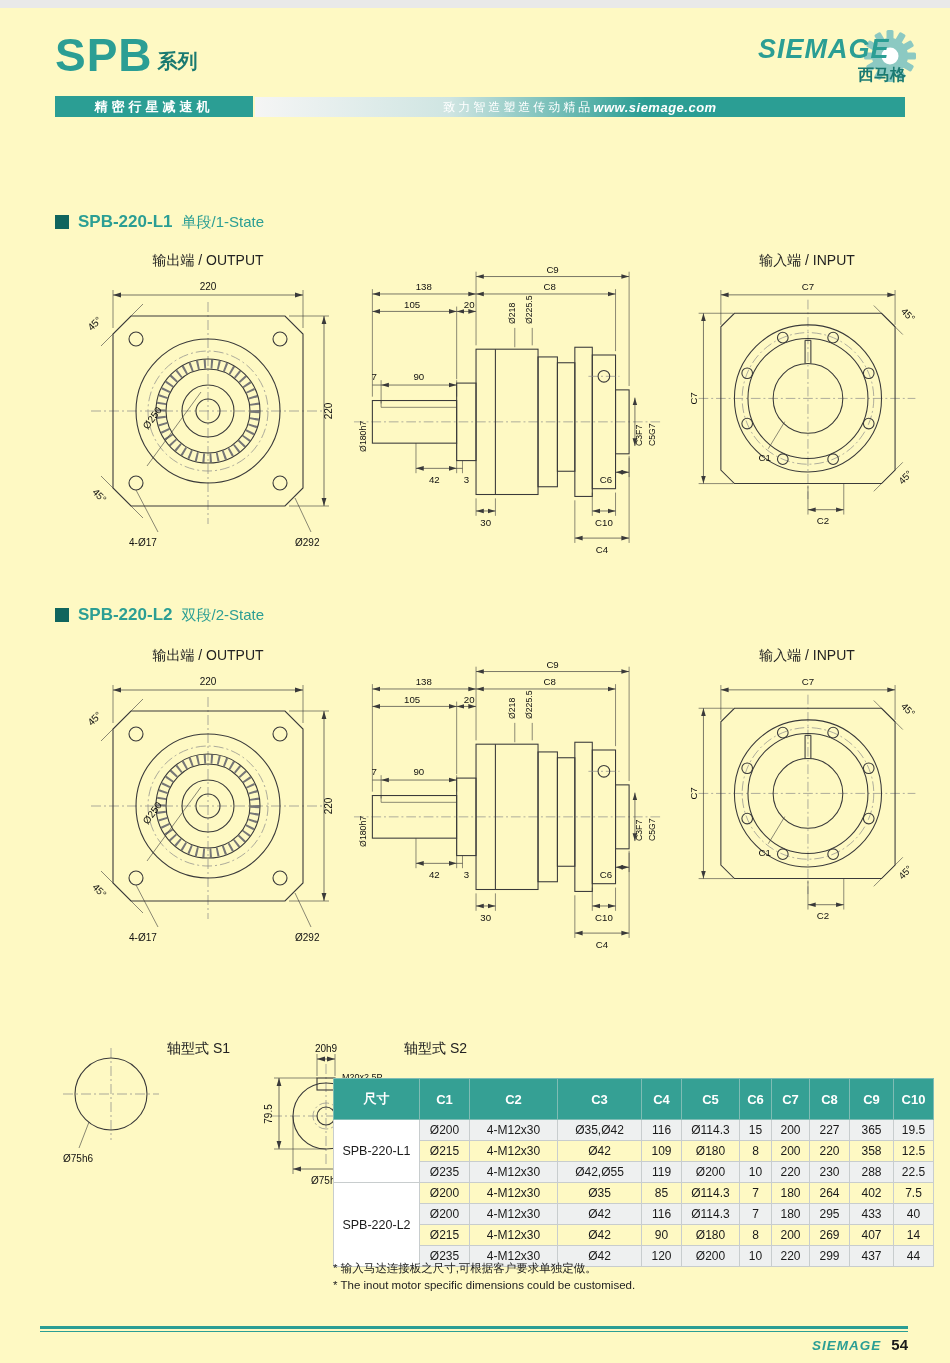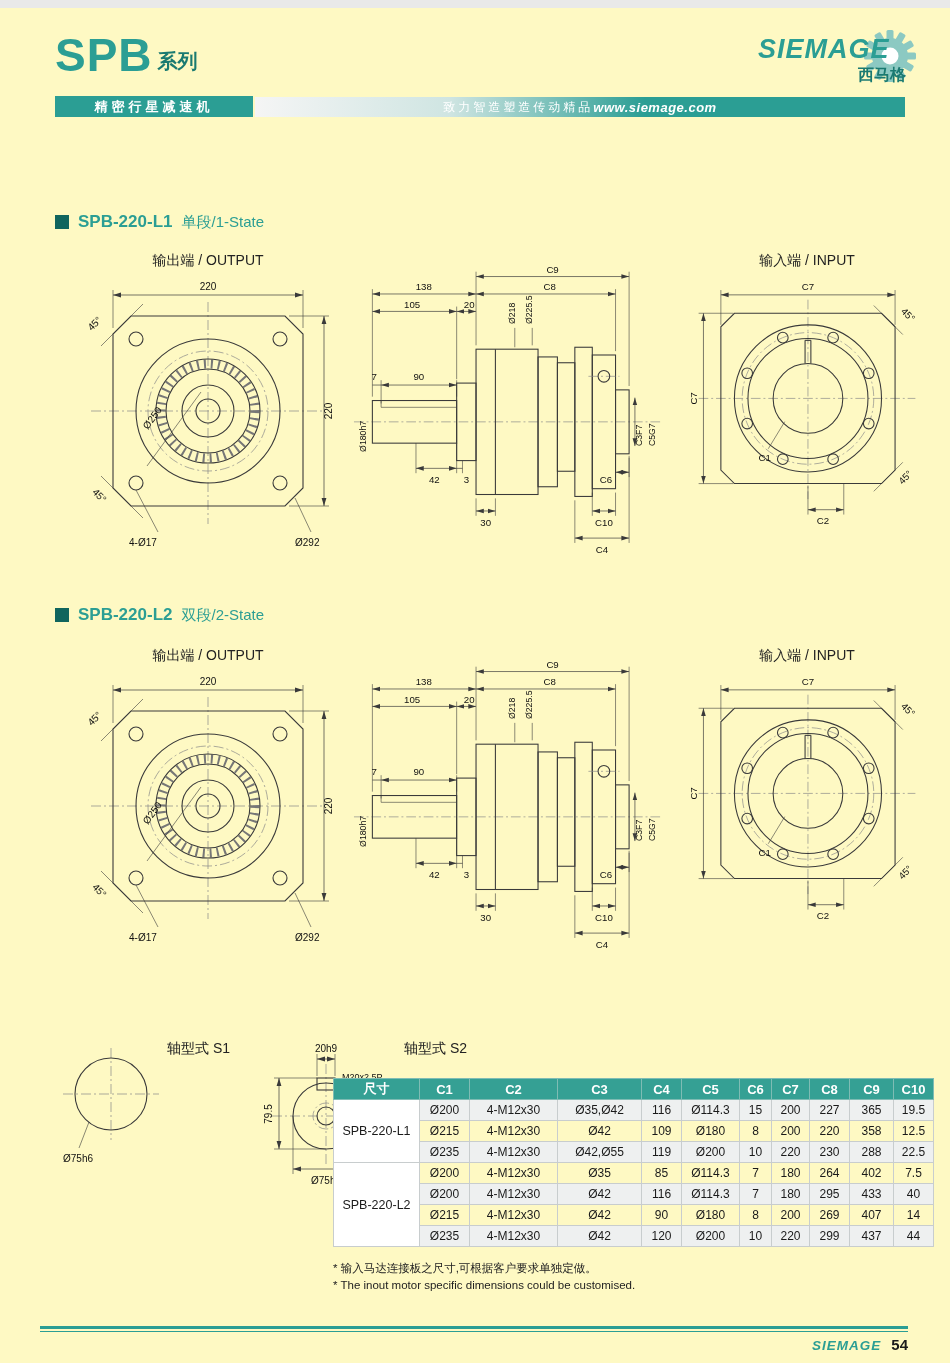--- a/index.html
+++ b/index.html
@@ -44,21 +44,21 @@
   .dim{stroke:#3a3a3a;stroke-width:.7;fill:none}
   .cl{stroke:#888;stroke-width:.7;fill:none;stroke-dasharray:10 3 2 3}
   .serr{fill:none;stroke:#777;stroke-width:9;stroke-dasharray:2 5}
   
   #shaft-area{left:55px;top:1028px;display:flex;gap:24px}
   .shaft-block{display:flex;}
   .shaft-block .dlabel{font-size:14px;color:#222;margin-top:4px}
   
   #dim-table{left:333px;top:1070px}
   table{border-collapse:collapse;font-size:12px}
-  th{background:#35a094;color:#fff;font-weight:bold;font-size:13px;border:1px solid #7fbcb4;padding:1px 2px}
+  th{background:#35a094;color:#fff;font-weight:bold;font-size:13px;border:1px solid #7fbcb4;padding:11px 2px}
   td{border:1px solid #c8cdce;text-align:center;color:#1a1a1a;padding:3px 2px;height:21px}
   tbody tr:nth-child(odd){background:#eef0f0}
   td.group{background:#fff;font-size:12.5px}
   #notes{left:333px;top:1252px;font-size:11.5px;color:#222;line-height:1.45}
   
   #footer-line{left:40px;top:1318px;width:868px;height:6px;border-top:3px solid #2b9e94;border-bottom:1px solid #2b9e94}
   #footer-brand{right:42px;top:1328px;display:flex;align-items:baseline;gap:10px}
   #footer-brand .fb{font-size:13.5px;font-weight:800;font-style:italic;color:#2b9e94;letter-spacing:1px}
   #footer-brand .fp{font-size:15px;font-weight:800;color:#1a1a1a}
 </style>

